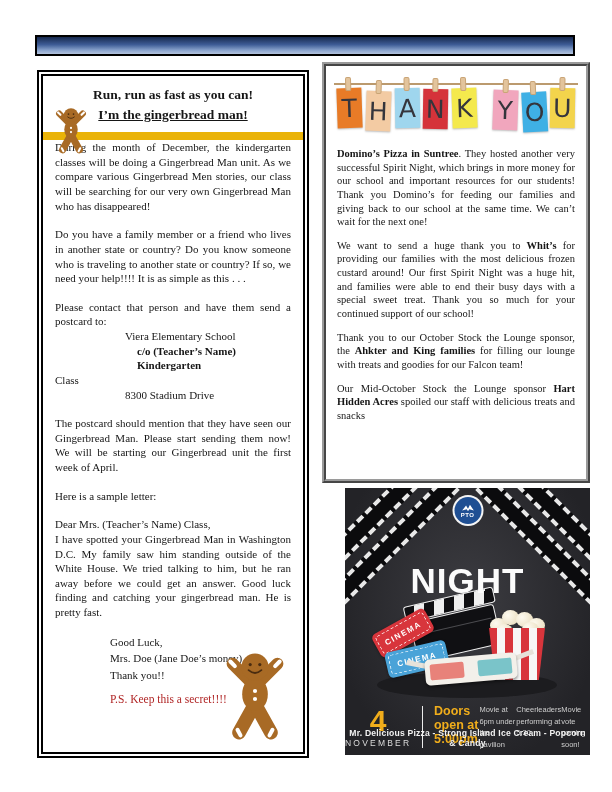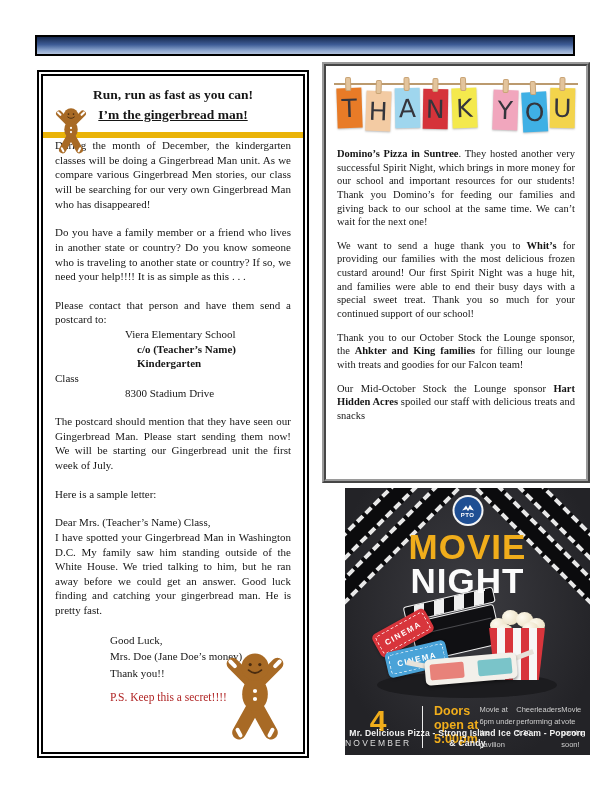--- a/index.html
+++ b/index.html
@@ -17,21 +17,21 @@
     background:linear-gradient(to bottom,#17294e 0%,#3e5c96 45%,#8ea7cf 80%,#b3c3dd 100%);
   }
 
   
   .left-box {
     position:absolute; left:37px; top:70px; width:272px; height:688px;
     border:6px double #000; background:#fff; padding:0 12px 8px 12px;
   }
   .title-block {
     position:relative; margin:0 -12px; padding:9px 8px 8px 8px;
-    border-bottom:6px solid #eab308; text-align:center;
+    border-bottom:8px solid #eab308; text-align:center;
   }
   .title-block .tline { font-weight:bold; font-size:13.5px; line-height:1.45; }
   .title-block .tline.u { text-decoration:underline; }
   .gb-small { position:absolute; left:7px; top:27px; width:42px; height:54px; }
   .lb-body { font-size:11px; line-height:1.33; }
   .para { text-align:justify; margin-bottom:14px; }
   .para.tight { margin-bottom:0; }
   .addr-line { line-height:1.33; }
   .ind-a { margin-left:70px; }
   .ind-b { margin-left:82px;font-weight:bold; }
@@ -186,21 +186,21 @@
     <div class="lb-body">
       <p class="para">During the month of December, the kindergarten classes will be doing a Gingerbread Man unit. As we compare various Gingerbread Men stories, our class will be searching for our very own Gingerbread Man who has disappeared!</p>
       <p class="para">Do you have a family member or a friend who lives in another state or country? Do you know someone who is traveling to another state or country? If so, we need your help!!!! It is as simple as this . . .</p>
       <p class="para tight">Please contact that person and have them send a postcard to:</p>
       <div class="addr-block">
         <div class="addr-line ind-a">Viera Elementary School</div>
         <div class="addr-line ind-b">c/o (Teacher’s Name) Kindergarten</div>
         <div class="addr-line">Class</div>
         <div class="addr-line ind-a">8300 Stadium Drive</div>
       </div>
-      <p class="para">The postcard should mention that they have seen our Gingerbread Man. Please start sending them now! We will be starting our Gingerbread unit the first week of July.</p>
+      <p class="para">The postcard should mention that they have seen our Gingerbread Man. Please start sending them now! We will be starting our Gingerbread unit the first week of April.</p>
       <p class="para">Here is a sample letter:</p>
       <p class="para"><span class="letter-salutation">Dear Mrs. (Teacher’s Name) Class,</span><br>
         <span>I have spotted your Gingerbread Man in Washington D.C. My family saw him standing outside of the White House. We tried talking to him, but he ran away before we could get an answer. Good luck finding and catching your gingerbread man. He is pretty fast.</span></p>
       <div class="signoff">
         <div>Good Luck,</div>
         <div>Mrs. Doe (Jane Doe’s money)</div>
         <div>Thank you!!</div>
       </div>
       <div class="ps" style="color: rgb(176, 37, 37);">P.S. Keep this a secret!!!!</div>
     </div>
@@ -277,21 +277,20 @@
 
     <div class="pto-logo">
       <div class="pto-inner">
         <svg viewBox="0 0 20 12">
           <path d="M1 10 L7 2 L10 7 L13 1 L19 10 L12 8 L10 11 L8 8 Z" fill="#ffffff"></path>
         </svg>
         <span class="pto-label">PTO</span>
       </div>
     </div>
 
-    <div class="ptitle top accent" style="color: rgb(240, 173, 27);">MOVIE</div>
     <div class="ptitle bottom">NIGHT</div>
 
     <div class="art">
       <div class="art-shadow"></div>
       <div class="clapper">
         <div class="ctop"></div>
         <div class="cbody">
             <div class="cline"></div>
           </div>
       </div>

